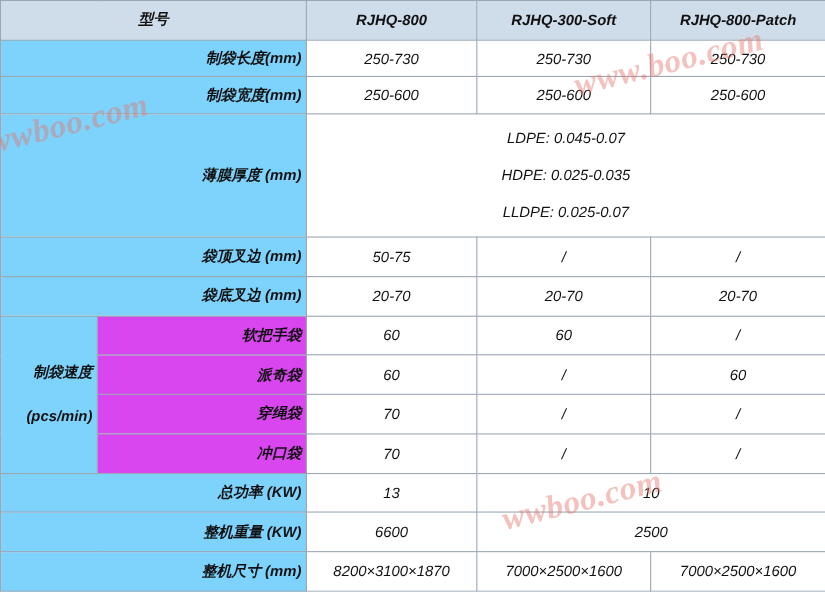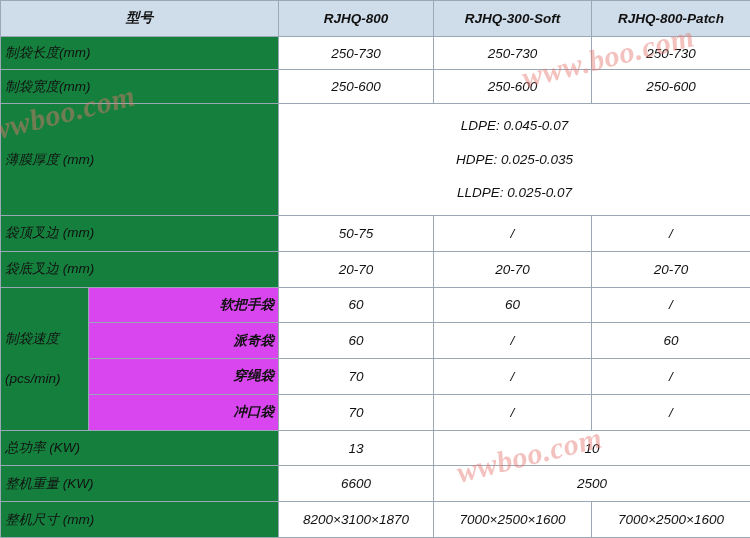--- a/index.html
+++ b/index.html
@@ -29,24 +29,24 @@
   }
   table.spec td {
     border: 1px solid #9aa7b5;
     font-size: 13.5px;
     color: #111;
     padding: 2px 4px;
     background-clip: padding-box;
   }
   
   td.label {
-    background: #15803d;
-    font-weight: normal;
-    font-style: italic;
-    text-align: left;
+    background: #7dd3fc;
+    font-weight: bold;
+    font-style: italic;
+    text-align: right;
     padding-left: 8px;
     color: #000;
     font-size: 14px;
   }
   td.sublabel {
     background: #d946ef;
     font-weight: bold;
     font-style: italic;
     text-align: right;
     padding-left: 10px;

